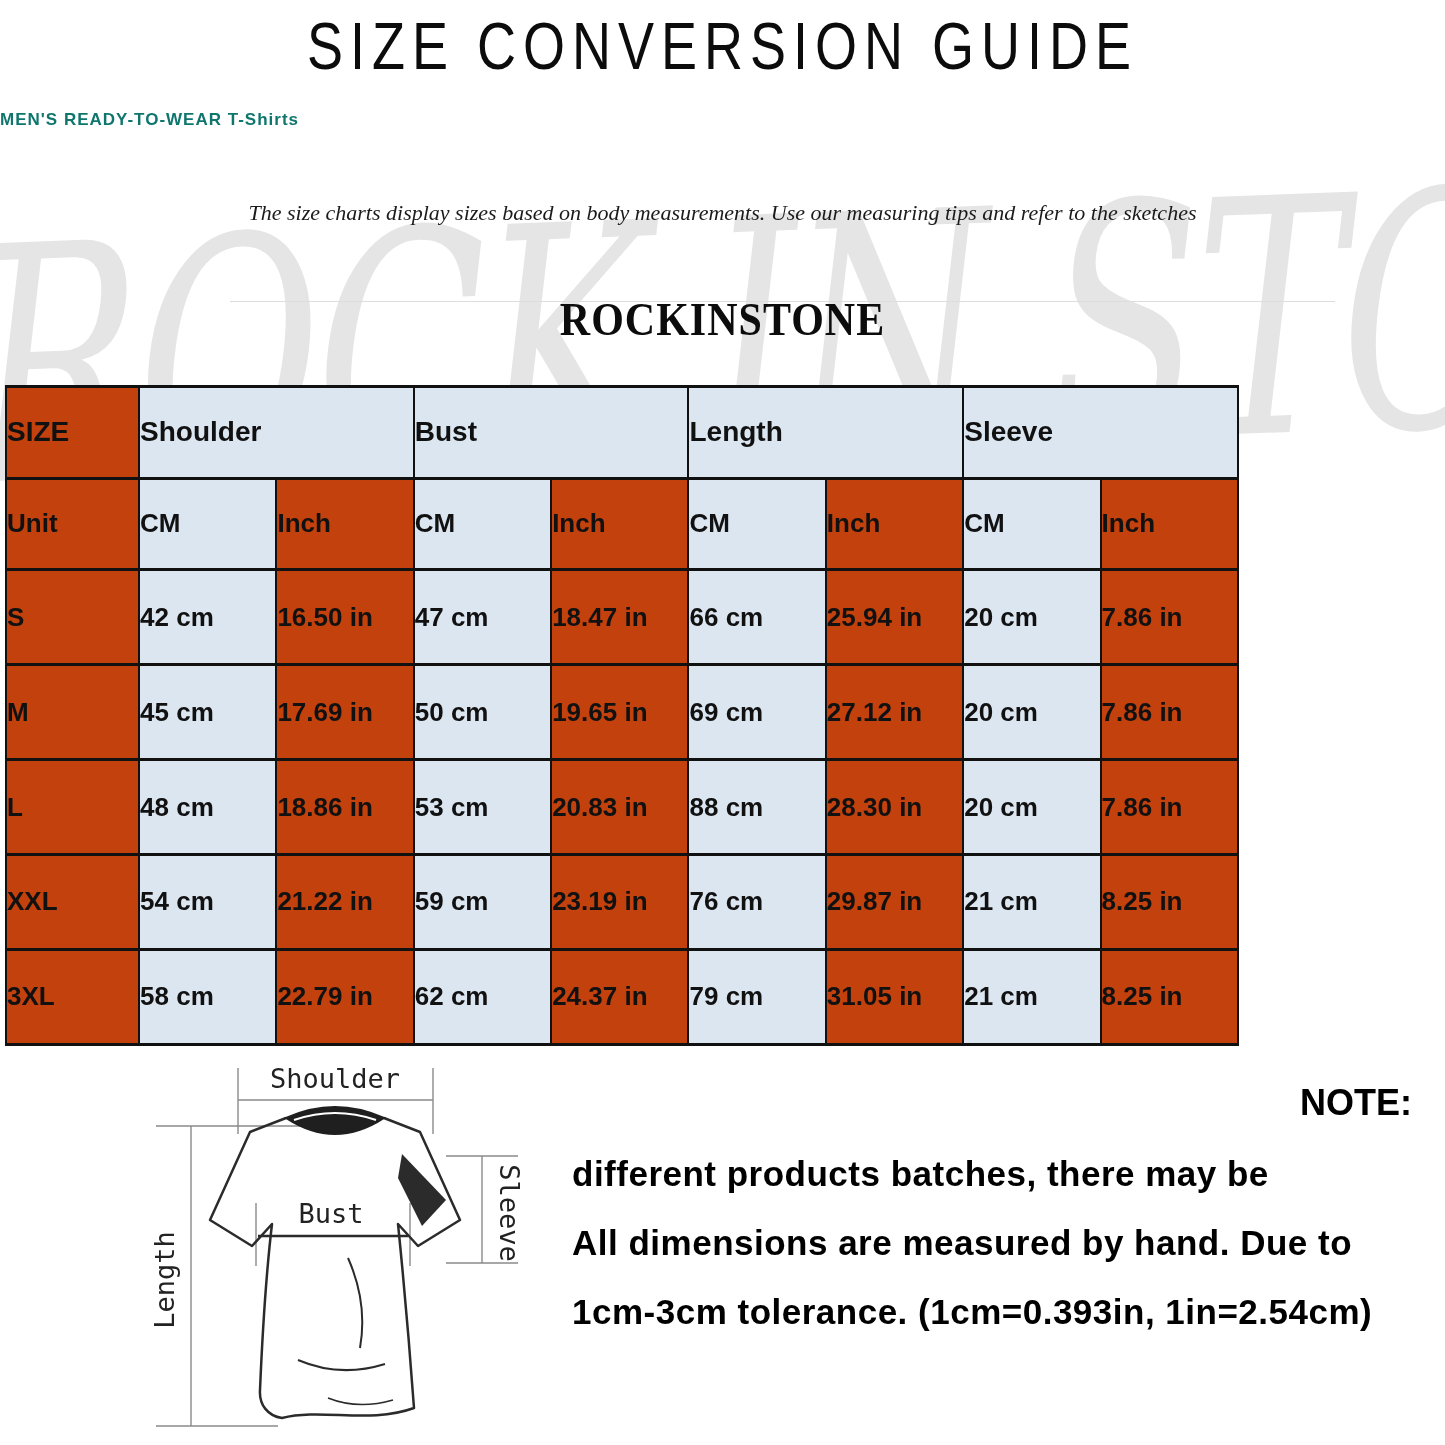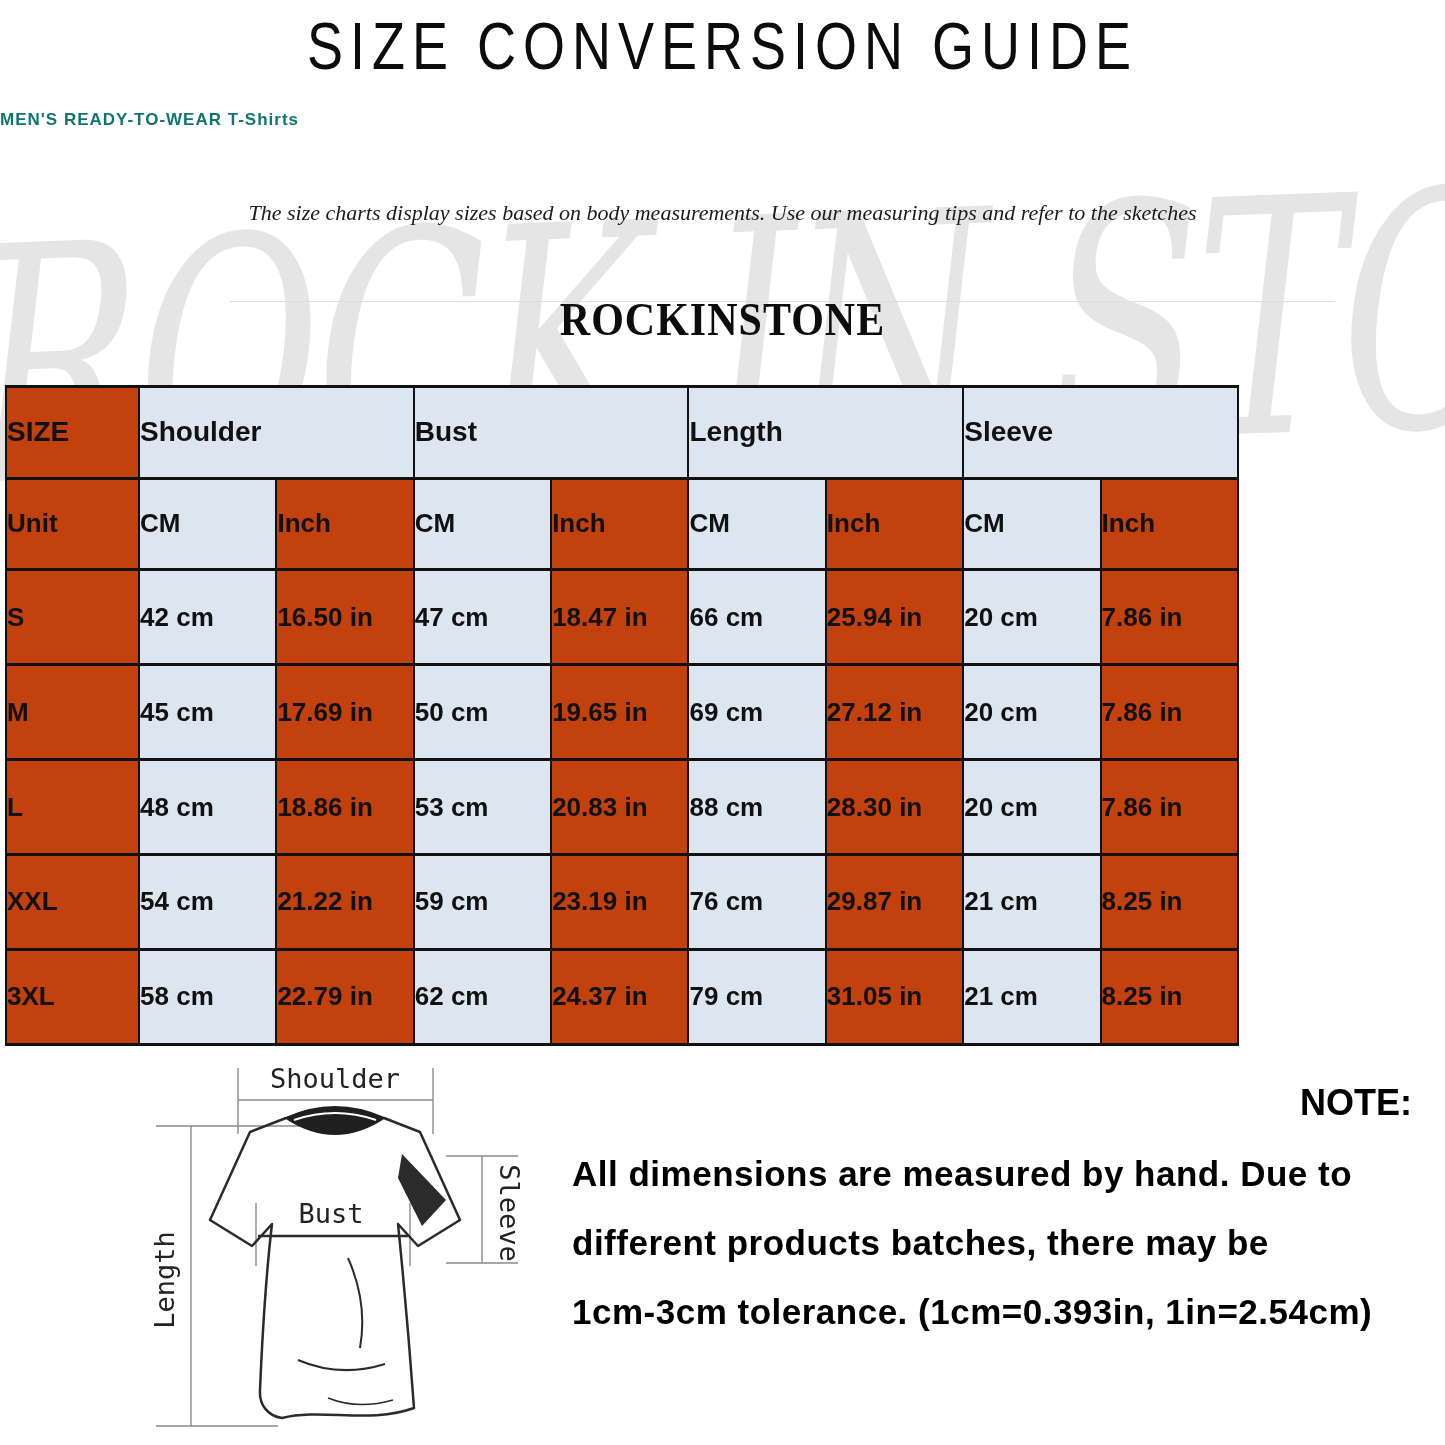--- a/index.html
+++ b/index.html
@@ -278,18 +278,18 @@
     <path d="M304,96 L348,142 L324,168 L300,120 Z" fill="#2b2b2b"></path>
 
     <text x="237" y="30" text-anchor="middle">Shoulder</text>
     <text x="233" y="165" text-anchor="middle">Bust</text>
     <text x="76" y="222" text-anchor="middle" transform="rotate(-90 76 222)">Length</text>
     <text x="402" y="155" text-anchor="middle" transform="rotate(90 402 155)">Sleeve</text>
   </svg>
 
   <div class="note">
     <div class="note-heading">NOTE:</div>
+    <div class="note-line">different products batches, there may be</div>
     <div class="note-line">All dimensions are measured by hand. Due to</div>
-    <div class="note-line">different products batches, there may be</div>
     <div class="note-line">1cm-3cm tolerance. (1cm=0.393in, 1in=2.54cm)</div>
   </div>
 
 </div>
 
 </body></html>

